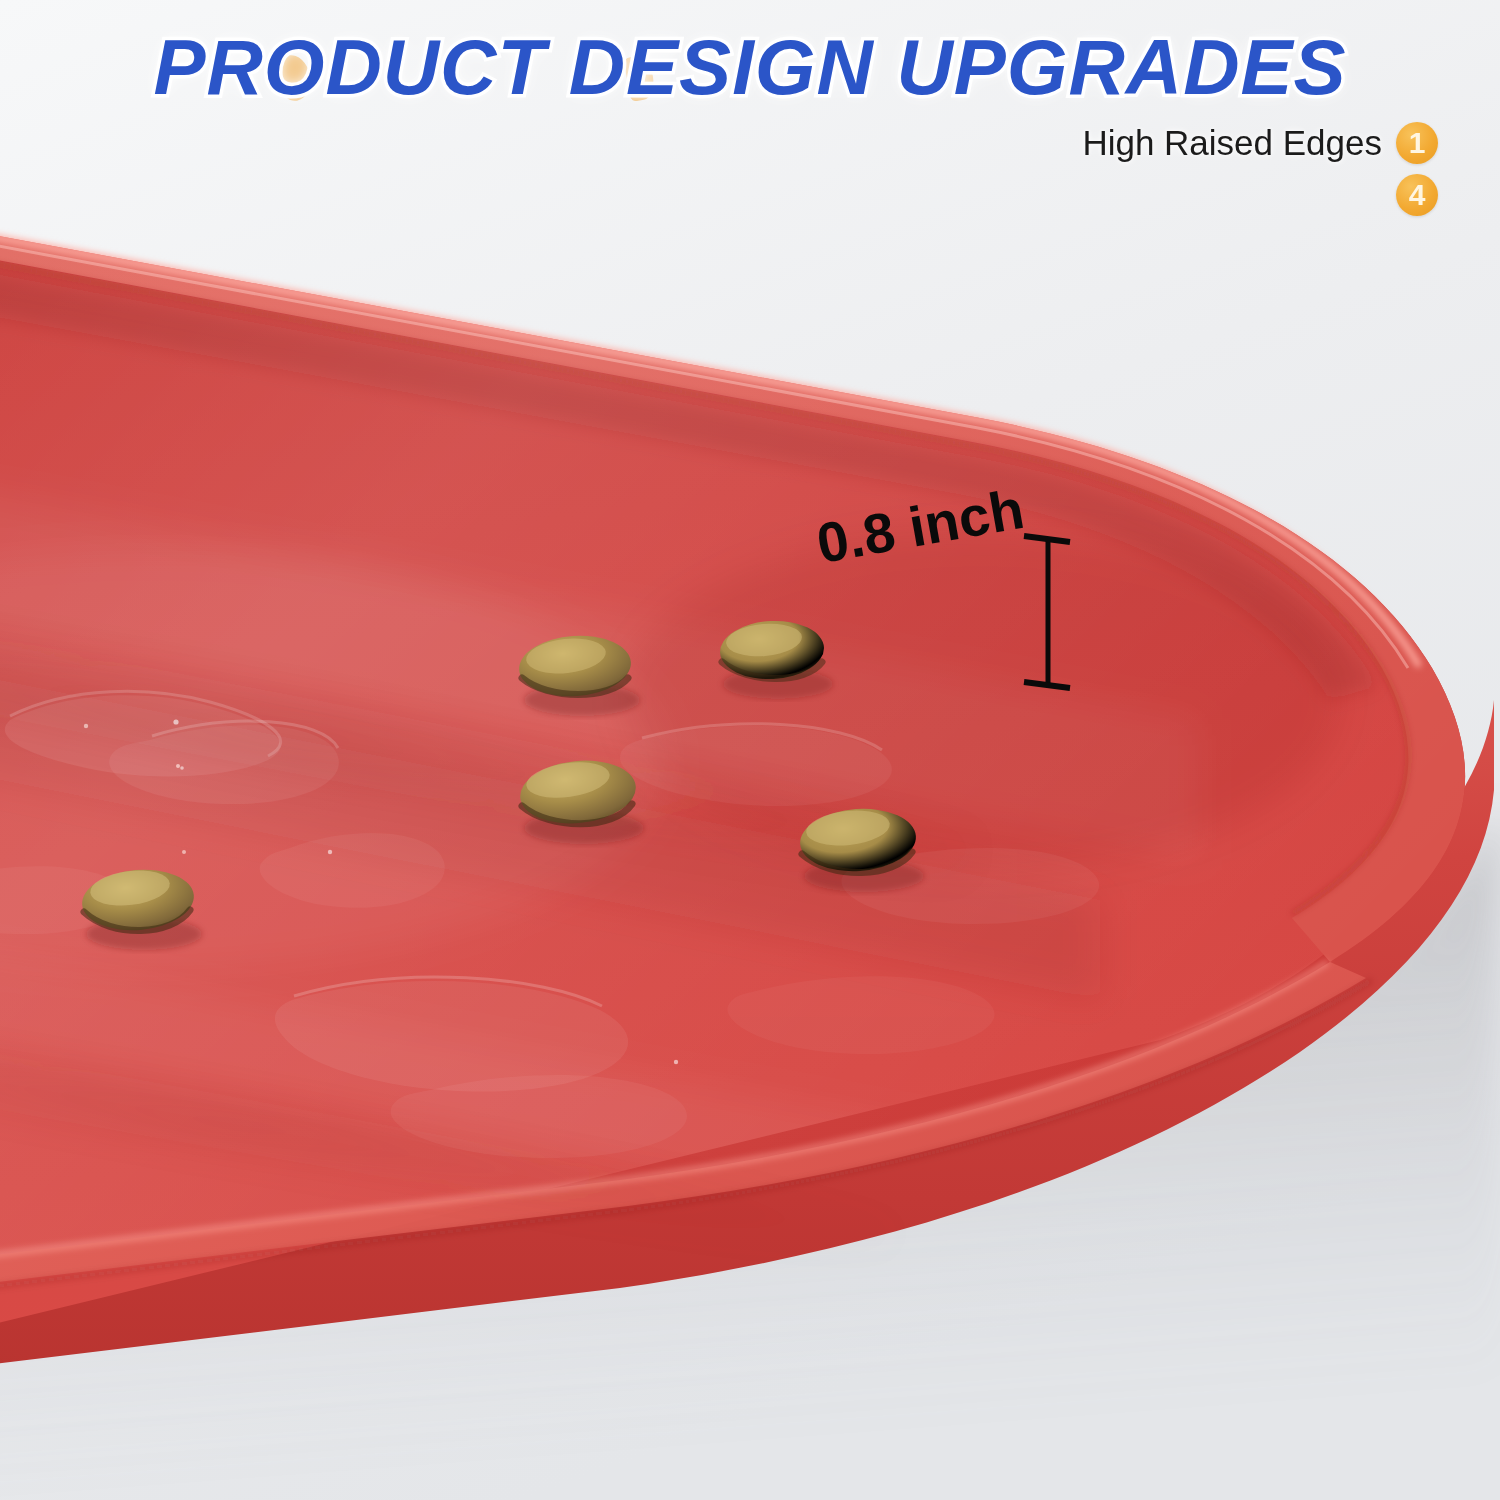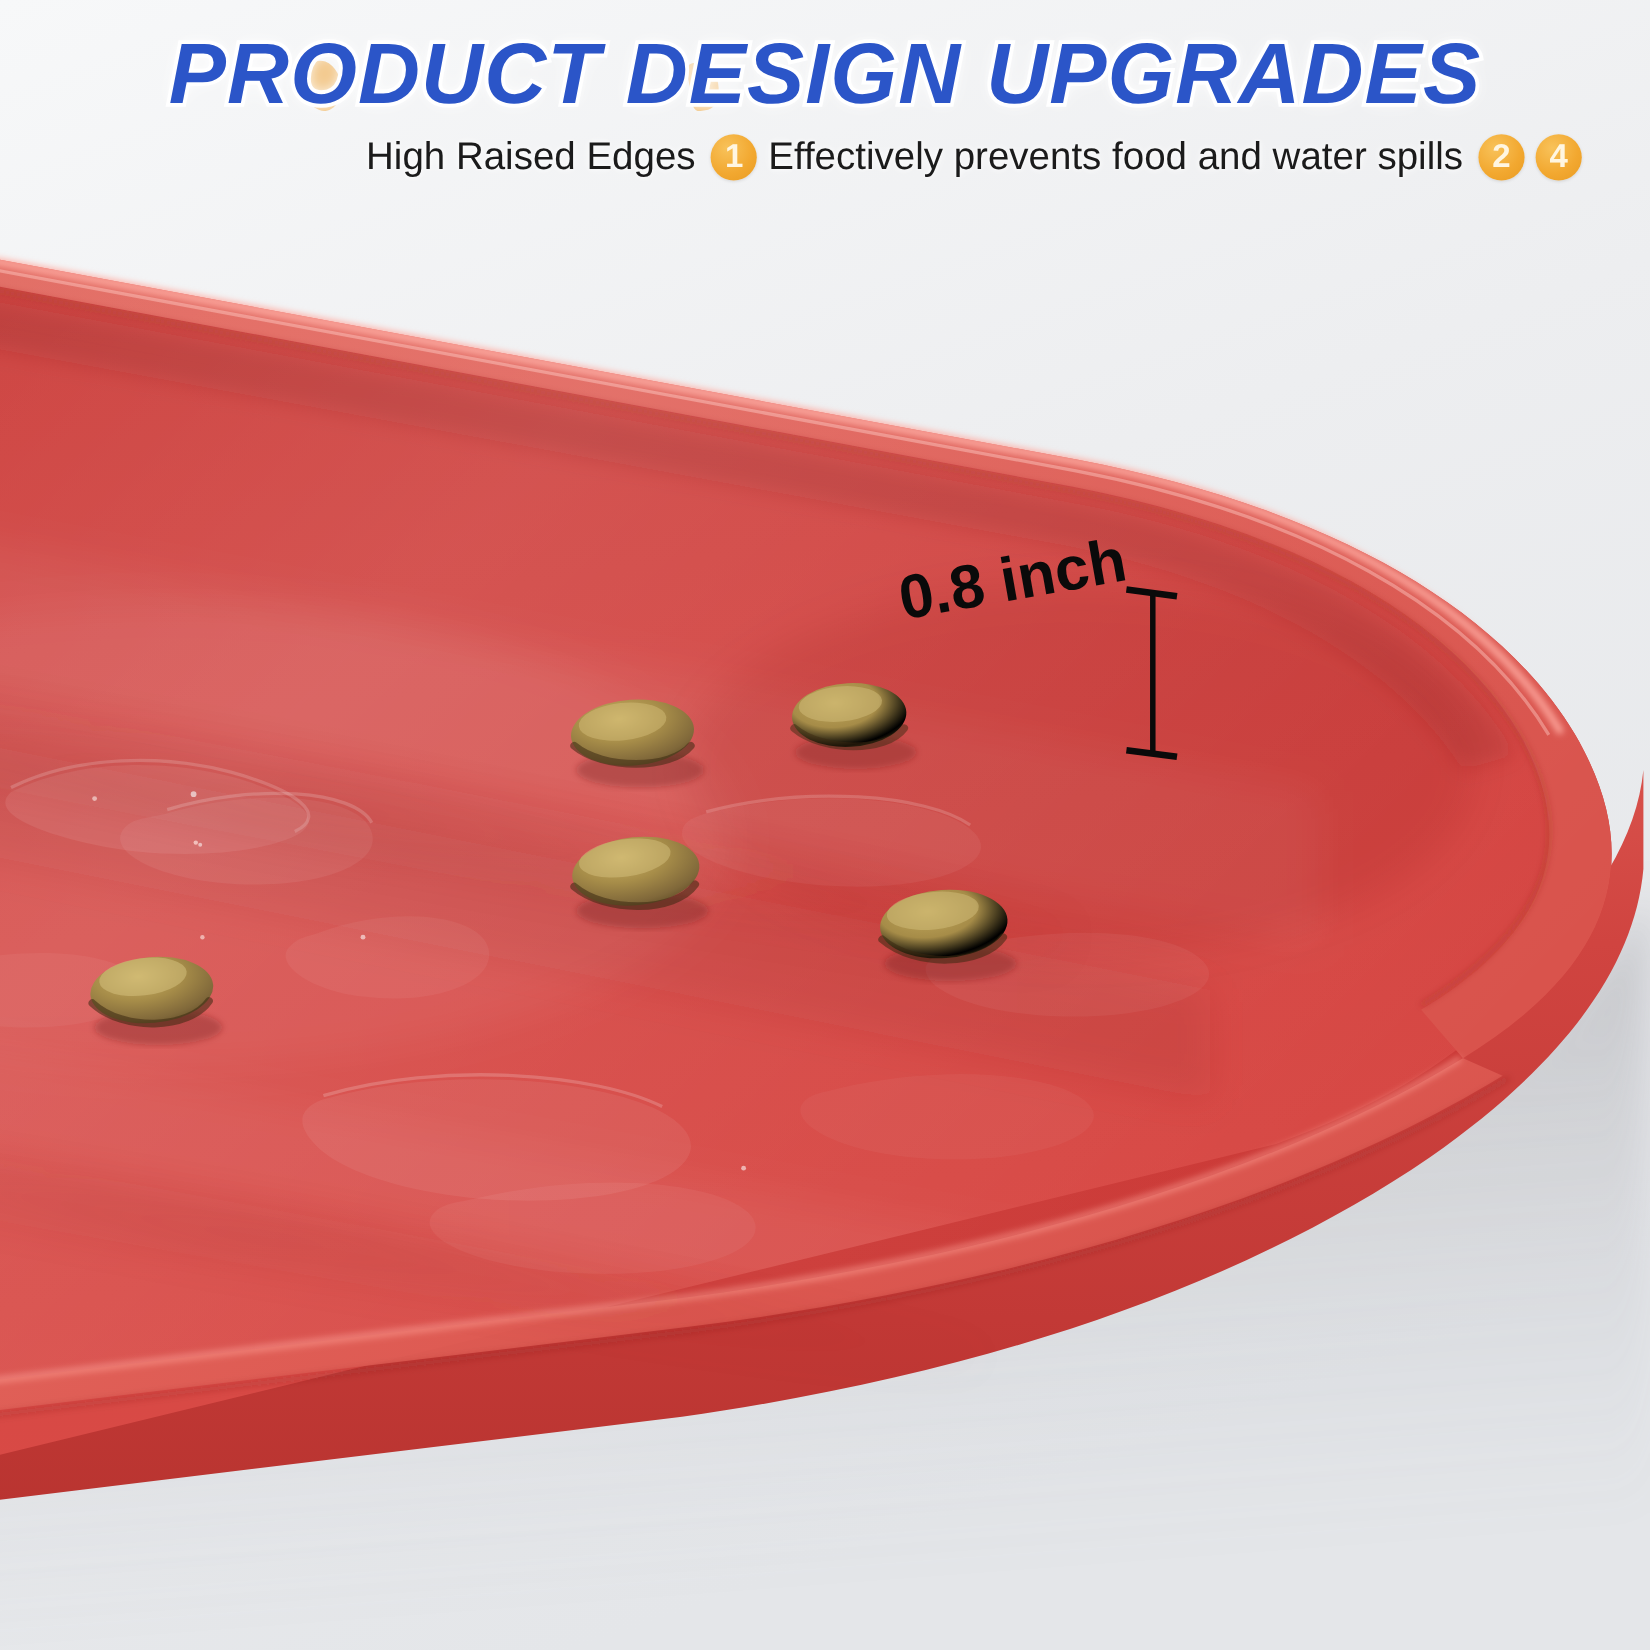--- a/index.html
+++ b/index.html
@@ -73,21 +73,21 @@
   .accent-o { left: 276px; top: 55px; width: 34px; height: 46px; transform: rotate(-10deg); }
   .accent-d { left: 627px; top: 56px; width: 26px; height: 44px; border-radius: 6px 50% 50% 6px; transform: rotate(-10deg); }
 
   
   .bullets {
     position: absolute;
     right: 62px;
     top: 122px;
     z-index: 6;
     display: flex;
-    flex-direction: row;
+    flex-direction: column;
     gap: 10px;
     align-items: flex-end;
   }
   .bullet-row {
     display: flex;
     align-items: center;
     gap: 14px;
   }
   .bullet-text {
     font-size: 35px;
@@ -396,24 +396,20 @@
   <div class="accent-dot accent-d"></div>
   <div class="headline">PRODUCT DESIGN UPGRADES</div>
 
   <div class="bullets">
 
     <div class="bullet-row">
       <span class="bullet-text">High Raised Edges</span>
       <span class="bullet-badge">1</span>
     </div>
 
-    <div class="bullet-row">
-      <span class="bullet-text">Effectively prevents food and water spills</span>
-      <span class="bullet-badge">2</span>
-    </div>
 
 
     <div class="bullet-row">
       <span class="bullet-badge">4</span>
     </div>
 
   </div>
 
   <div class="dim-label">0.8 inch</div>
   <svg class="dim-beam" viewBox="0 0 56 160">

